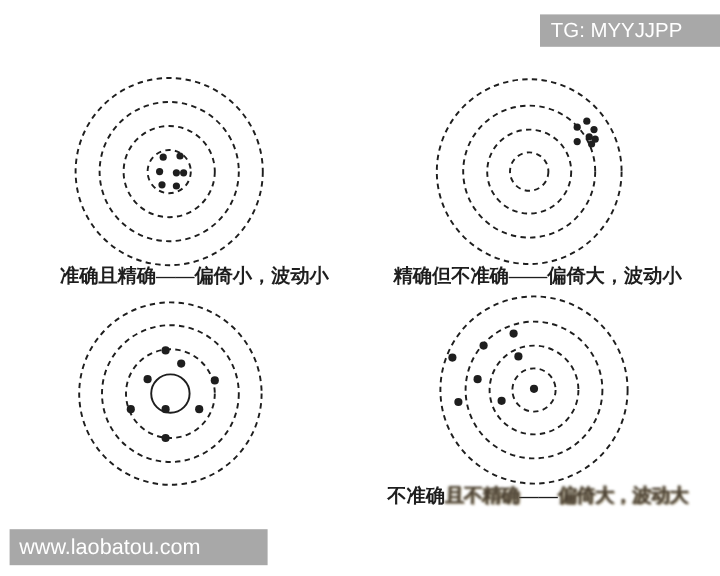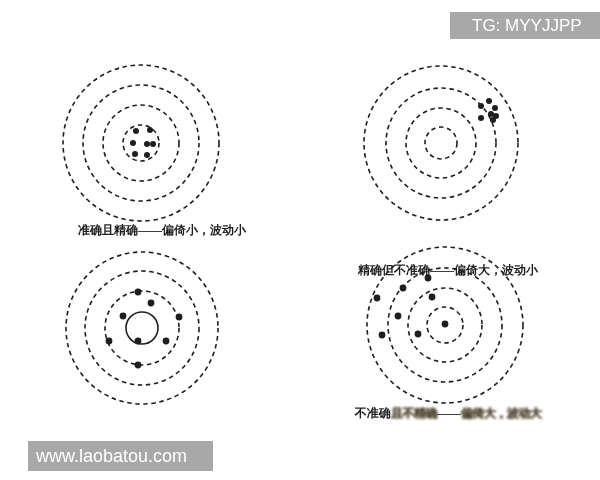--- a/index.html
+++ b/index.html
@@ -10,57 +10,56 @@
     overflow:hidden;
     font-family:"Liberation Serif", serif;
   }
   #targets-svg{position:absolute;left:0;top:0;}
   .ring{fill:none;stroke:var(--ink,#222222);stroke-width:1.6;}
   .ring.dashed{stroke-dasharray:4.5 3.6;}
   .ring.solid{stroke-dasharray:none;}
   .shot{fill:var(--ink,#1b1b1b);}
   .caption{
     position:absolute;
-    font-size:12px;
+    font-size:16px;
     font-weight:bold;
     color:var(--ink,#1b1b1b);
     text-align:center;
     white-space:nowrap;
     letter-spacing:0;
     line-height:21px;
   }
   .cap-0{left:28px;top:220px;width:268px;}
-  .cap-1{left:312px;top:220px;width:272px;margin-top:40px;}
+  .cap-1{left:312px;top:220px;width:272px;}
   .cap-2{left:30px;top:403px;width:272px;}
   .cap-3{left:304px;top:403px;width:288px;}
   .distorted{
     color:var(--distorted,#4a4033);
     filter:blur(0.8px);
     text-shadow:1px 1px 0 rgba(125,108,66,0.55), -1px 0 0 rgba(96,84,52,0.45);
     letter-spacing:-0.5px;
     transform:skewX(-2deg);
     display:inline-block;
   }
   .wm{
     position:absolute;
     background:var(--wm-bg,#a8a8a8);
     color:var(--wm-text,#ffffff);
     font-family:"Liberation Sans", sans-serif;
     font-weight:normal;
   }
   .wm-tr{
     left:450px;top:12px;width:150px;height:27px;
-    font-size:17px;line-height:27px;padding-left:22px;
+    font-size:17px;line-height:27px;padding-left:9px;
     box-sizing:border-box;
   }
   .wm-bl{
-    left:8px;top:441px;width:185px;height:30px;
+    left:8px;top:441px;width:215px;height:30px;
     font-size:18px;line-height:30px;padding-left:8px;
     box-sizing:border-box;
-    margin-left:20px;
   }
 </style>
 </head>
 <body>
 
 <div class="stage" style="--bg: #ffffff; --ink: #1e1e1e; --distorted: #4a4033; --wm-bg: #a8a8a8; --wm-text: #ffffff;">
   <svg id="targets-svg" width="600" height="480" viewBox="0 0 600 480">
       <g>
         <circle cx="141" cy="143" r="18" class="ring dashed"></circle>
         <circle cx="141" cy="143" r="38" class="ring dashed"></circle>

